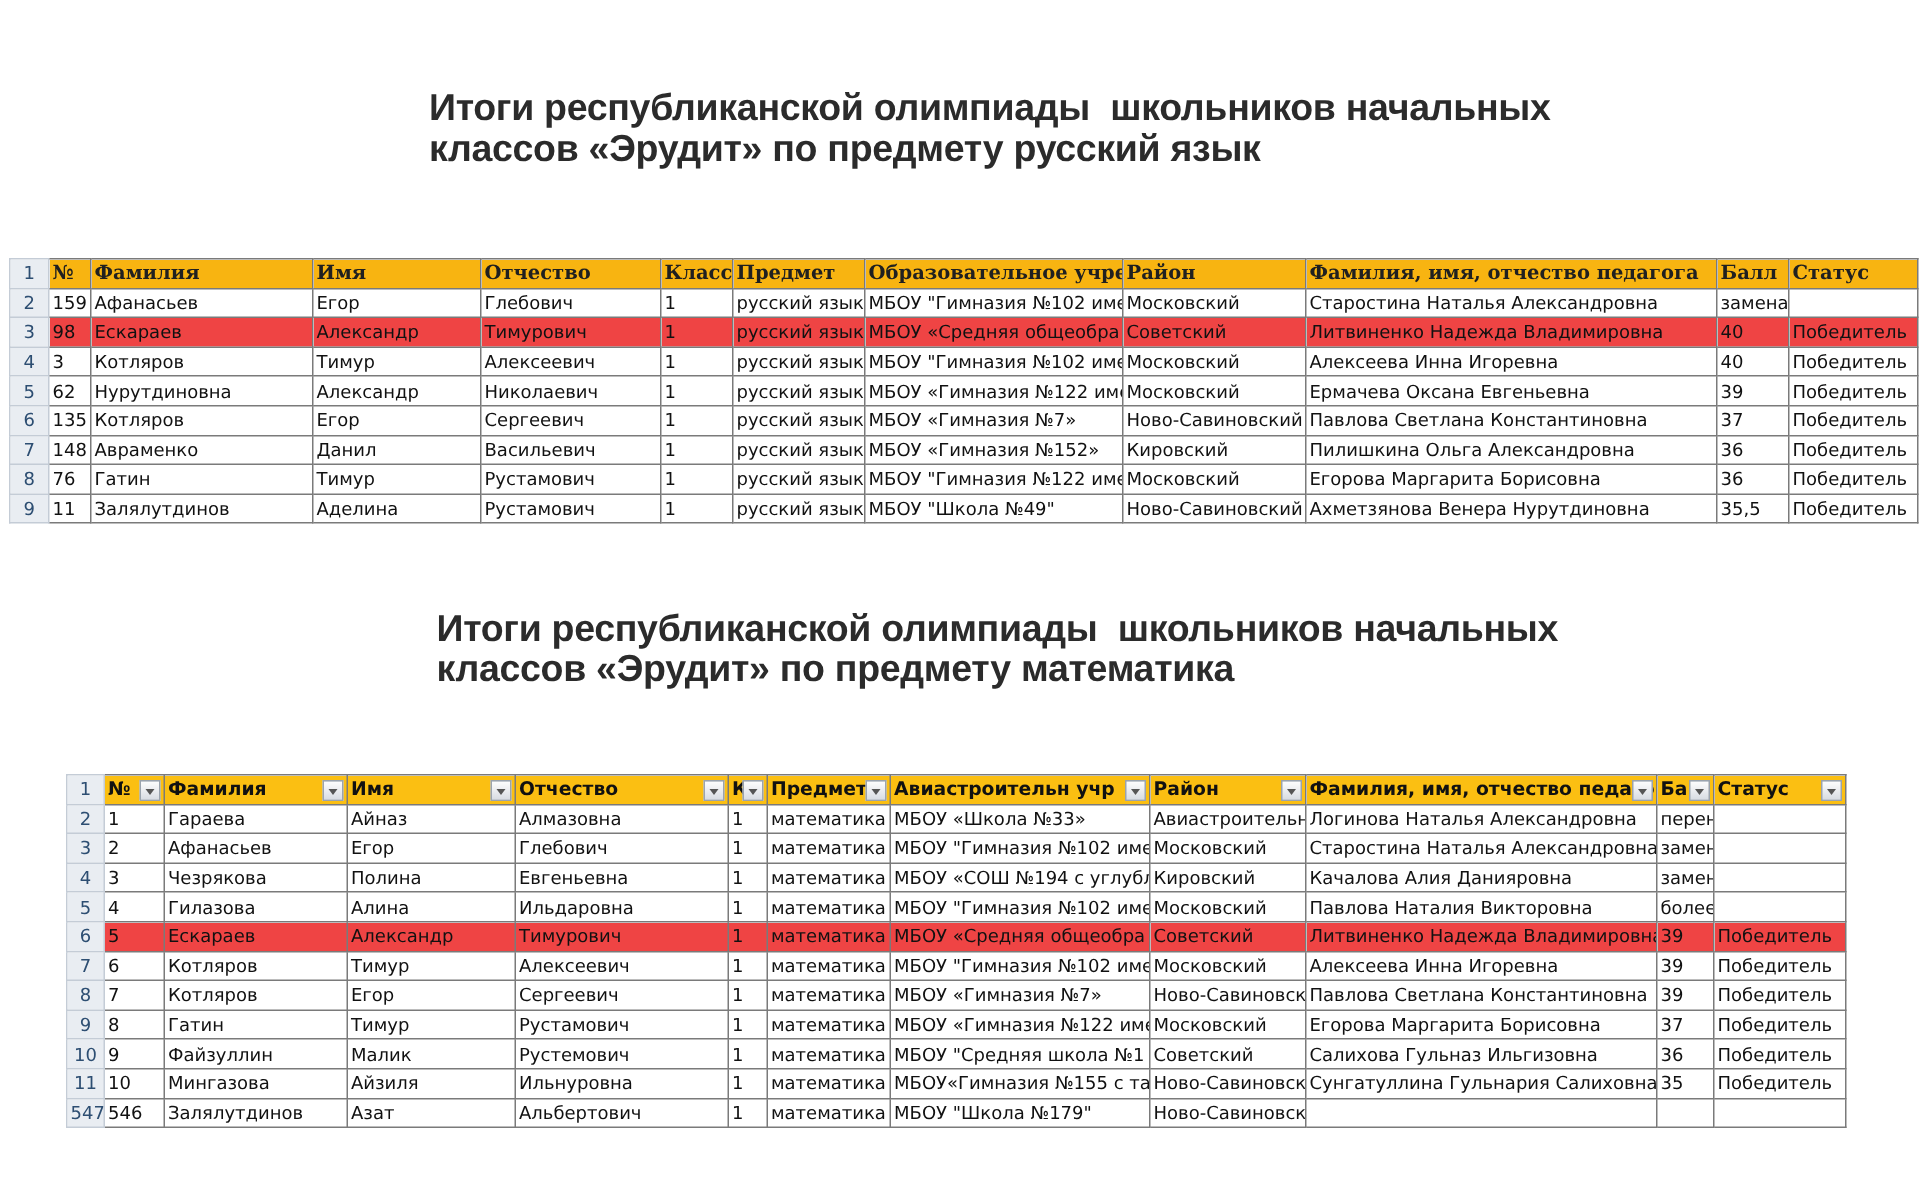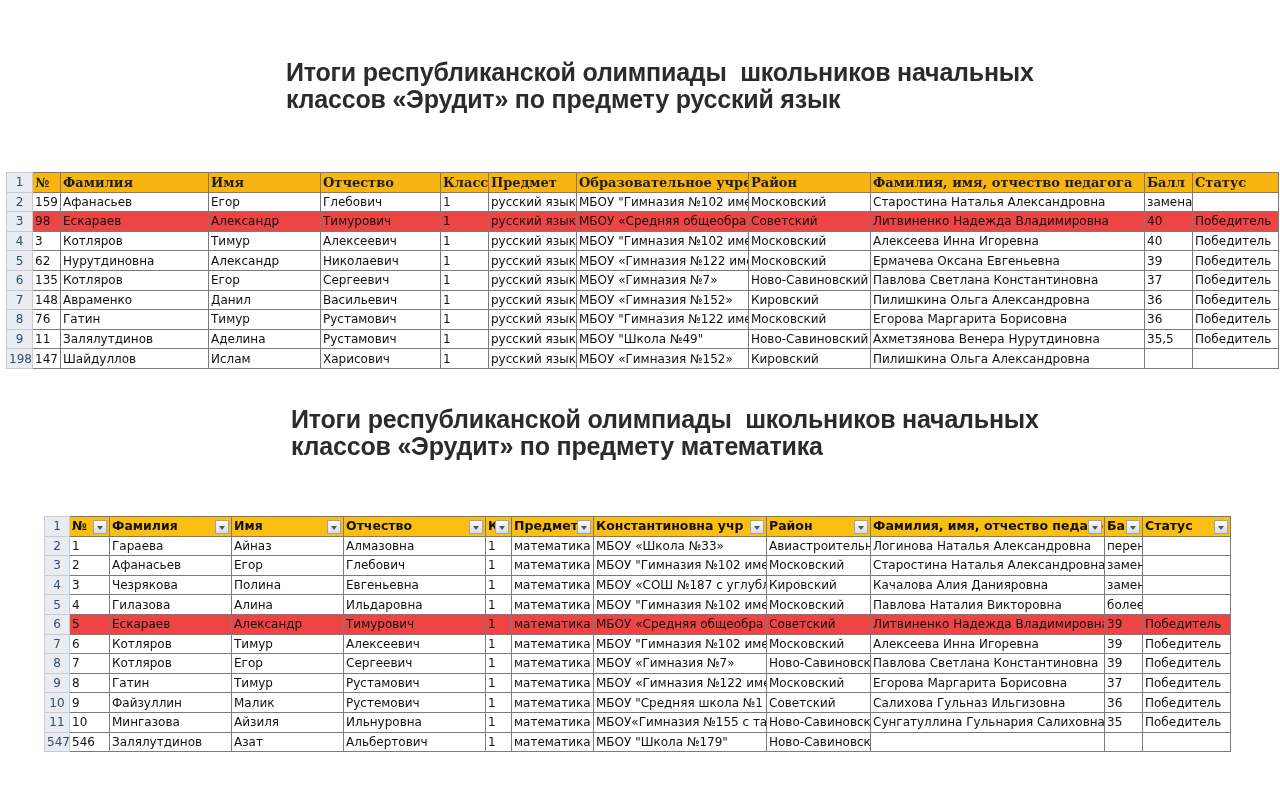--- a/index.html
+++ b/index.html
@@ -164,34 +164,20 @@
         <td>Аделина</td>
         <td>Рустамович</td>
         <td class="num">1</td>
         <td>русский язык</td>
         <td>МБОУ "Школа №49"</td>
         <td>Ново-Савиновский</td>
         <td>Ахметзянова Венера Нурутдиновна</td>
         <td class="num">35,5</td>
         <td>Победитель</td>
       </tr>
-      <tr>
-        <td class="rownum">198</td>
-        <td class="num">147</td>
-        <td>Шайдуллов</td>
-        <td>Ислам</td>
-        <td>Харисович</td>
-        <td class="num">1</td>
-        <td>русский язык</td>
-        <td>МБОУ «Гимназия №152»</td>
-        <td>Кировский</td>
-        <td>Пилишкина Ольга Александровна</td>
-        <td></td>
-        <td></td>
-      </tr>
     </tbody>
 </table>
 
 <div id="title2" class="title">Итоги республиканской олимпиады  школьников начальных
 классов «Эрудит» по предмету математика</div>
 
 <table id="t2" class="sheet">
   <colgroup>
     <col style="width:25px">
       <col style="width:40px">
@@ -208,21 +194,21 @@
   </colgroup>
   <tbody id="t2body">
       <tr>
         <td class="rownum">1</td>
         <td class="hdr"><span class="filt"></span><span>№</span></td>
         <td class="hdr"><span class="filt"></span><span>Фамилия</span></td>
         <td class="hdr"><span class="filt"></span><span>Имя</span></td>
         <td class="hdr"><span class="filt"></span><span>Отчество</span></td>
         <td class="hdr"><span class="filt"></span><span>К</span></td>
         <td class="hdr"><span class="filt"></span><span>Предмет</span></td>
-        <td class="hdr"><span class="filt"></span><span>Константиновна учр</span></td>
+        <td class="hdr"><span class="filt"></span><span>Авиастроительн учр</span></td>
         <td class="hdr"><span class="filt"></span><span>Район</span></td>
         <td class="hdr"><span class="filt"></span><span>Фамилия, имя, отчество педаго</span></td>
         <td class="hdr"><span class="filt"></span><span>Ба</span></td>
         <td class="hdr"><span class="filt"></span><span>Статус</span></td>
       </tr>
       <tr>
         <td class="rownum">2</td>
         <td class="num">1</td>
         <td>Гараева</td>
         <td>Айназ</td>
@@ -250,21 +236,21 @@
         <td></td>
       </tr>
       <tr>
         <td class="rownum">4</td>
         <td class="num">3</td>
         <td>Чезрякова</td>
         <td>Полина</td>
         <td>Евгеньевна</td>
         <td class="num">1</td>
         <td>математика</td>
-        <td>МБОУ «СОШ №187 с углубл</td>
+        <td>МБОУ «СОШ №194 с углубл</td>
         <td>Кировский</td>
         <td>Качалова Алия Данияровна</td>
         <td>замена</td>
         <td></td>
       </tr>
       <tr>
         <td class="rownum">5</td>
         <td class="num">4</td>
         <td>Гилазова</td>
         <td>Алина</td>

